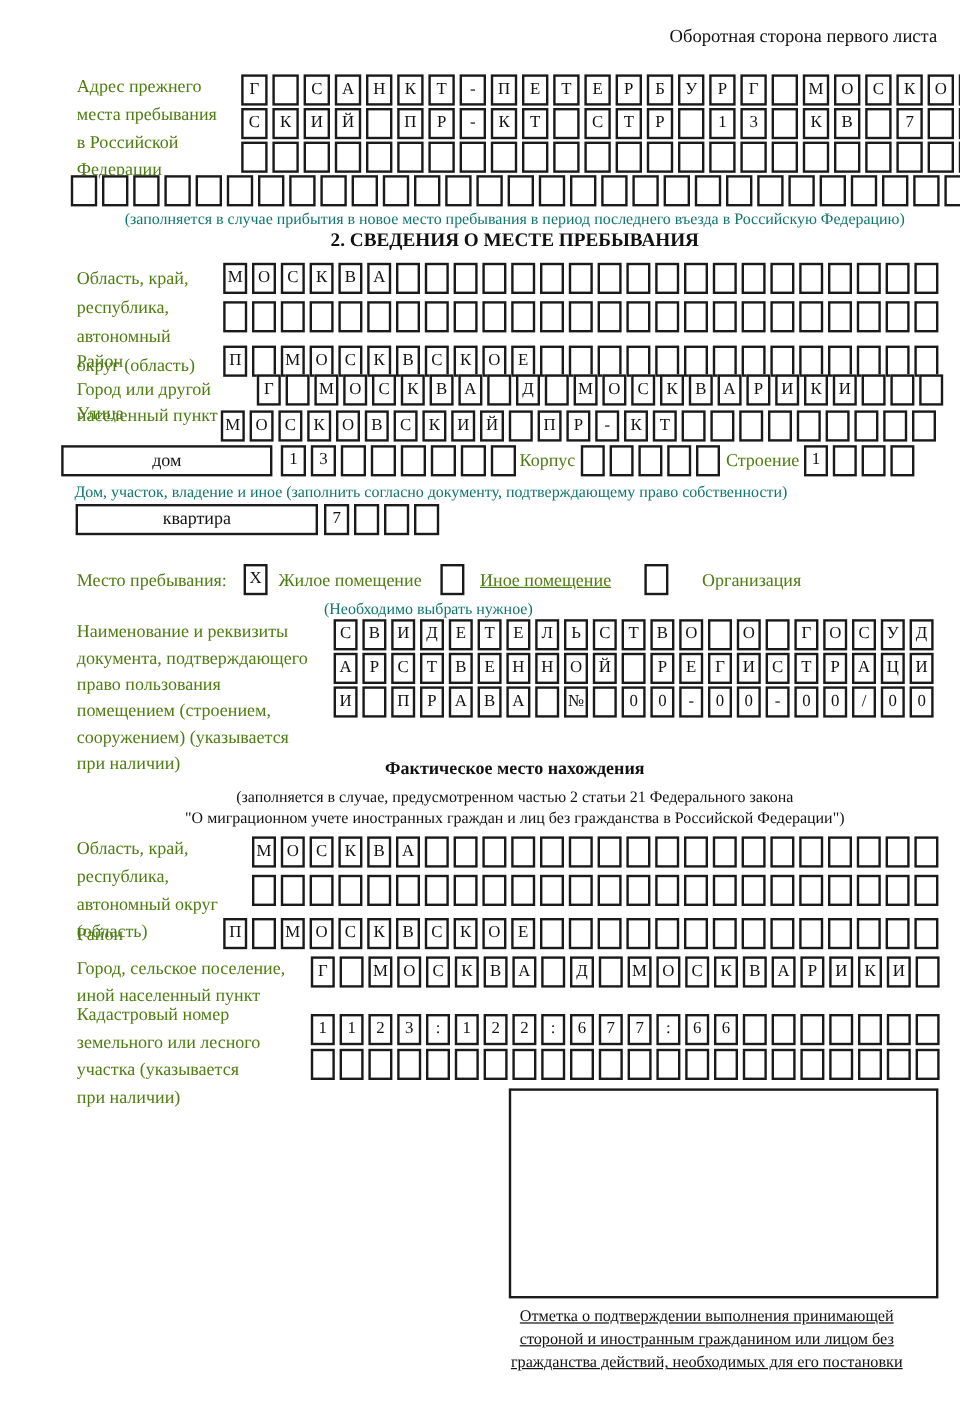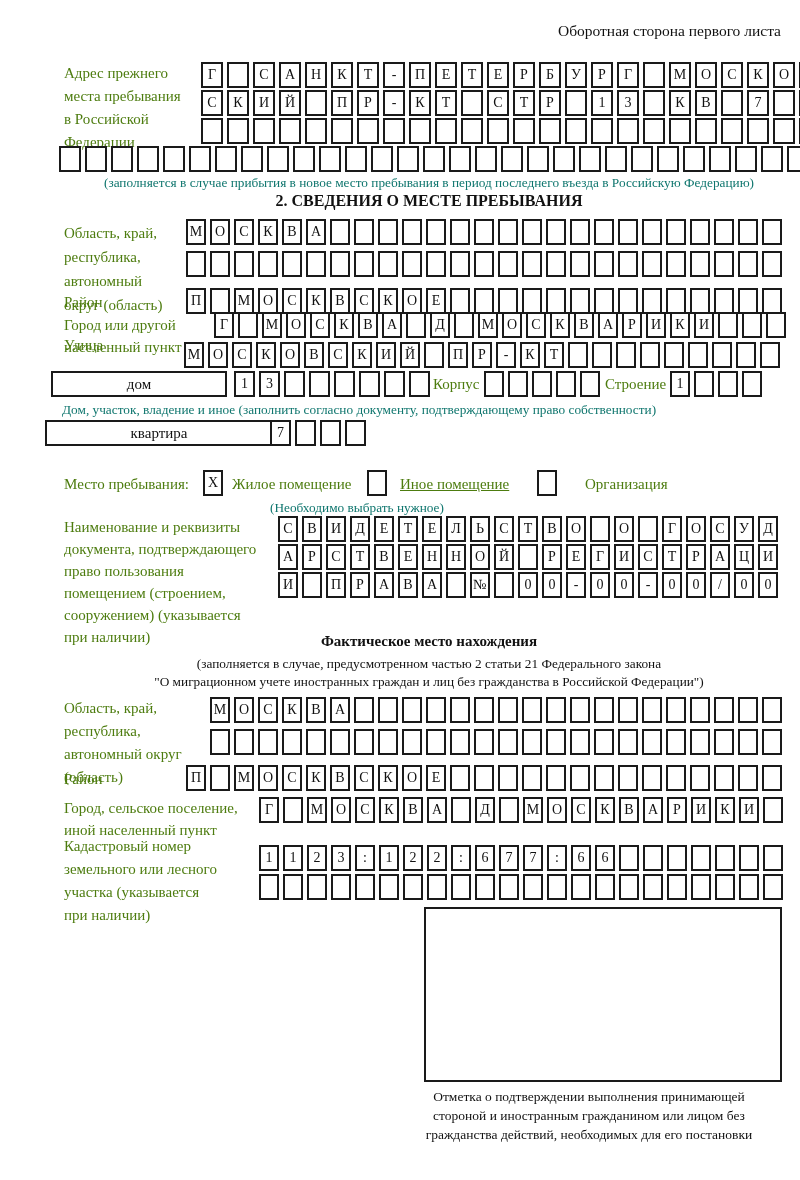--- a/index.html
+++ b/index.html
@@ -331,21 +331,21 @@
     </div>
   <div class="abs label" style="left:576px;top:373px;">Строение</div>
   <div class="cellrow" style="left:641px;top:371px;">
       <span class="cell">1</span>
       <span class="cell"></span>
       <span class="cell"></span>
       <span class="cell"></span>
     </div>
   <div class="abs caption" style="left:33px;top:402px;">Дом, участок, владение и иное (заполнить согласно документу, подтверждающему право собственности)</div>
 
-  <div class="widebox" style="left:16px;top:420px;width:228px;text-align:right;">квартира</div>
+  <div class="widebox" style="left:34px;top:420px;width:202px;text-align:right;">квартира</div>
   <div class="cellrow cw21" style="left:241px;top:420px;">
       <span class="cell">7</span>
       <span class="cell"></span>
       <span class="cell"></span>
       <span class="cell"></span>
     </div>
 
   <div class="abs label" style="left:35px;top:473px;">Место пребывания:</div>
   <div class="checkbox" style="left:174px;top:470px;">X</div>
   <div class="abs label" style="left:203px;top:473px;">Жилое помещение</div>
@@ -605,19 +605,19 @@
       <span class="cell"></span>
       <span class="cell"></span>
       <span class="cell"></span>
       <span class="cell"></span>
       <span class="cell"></span>
       <span class="cell"></span>
       <span class="cell"></span>
     </div>
 
   <div class="stampbox" style="left:395px;top:907px;width:358px;height:175px;"></div>
-  <div class="abs stampnote" style="left:360px;top:1087px;width:400px;text-align:center;">
+  <div class="abs stampnote" style="left:360px;top:1087px;width:400px;text-align:center;text-decoration:underline;">
       <div>Отметка о подтверждении выполнения принимающей</div>
       <div>стороной и иностранным гражданином или лицом без</div>
       <div>гражданства действий, необходимых для его постановки</div>
     </div>
 
 </div>
 
 </body></html>

